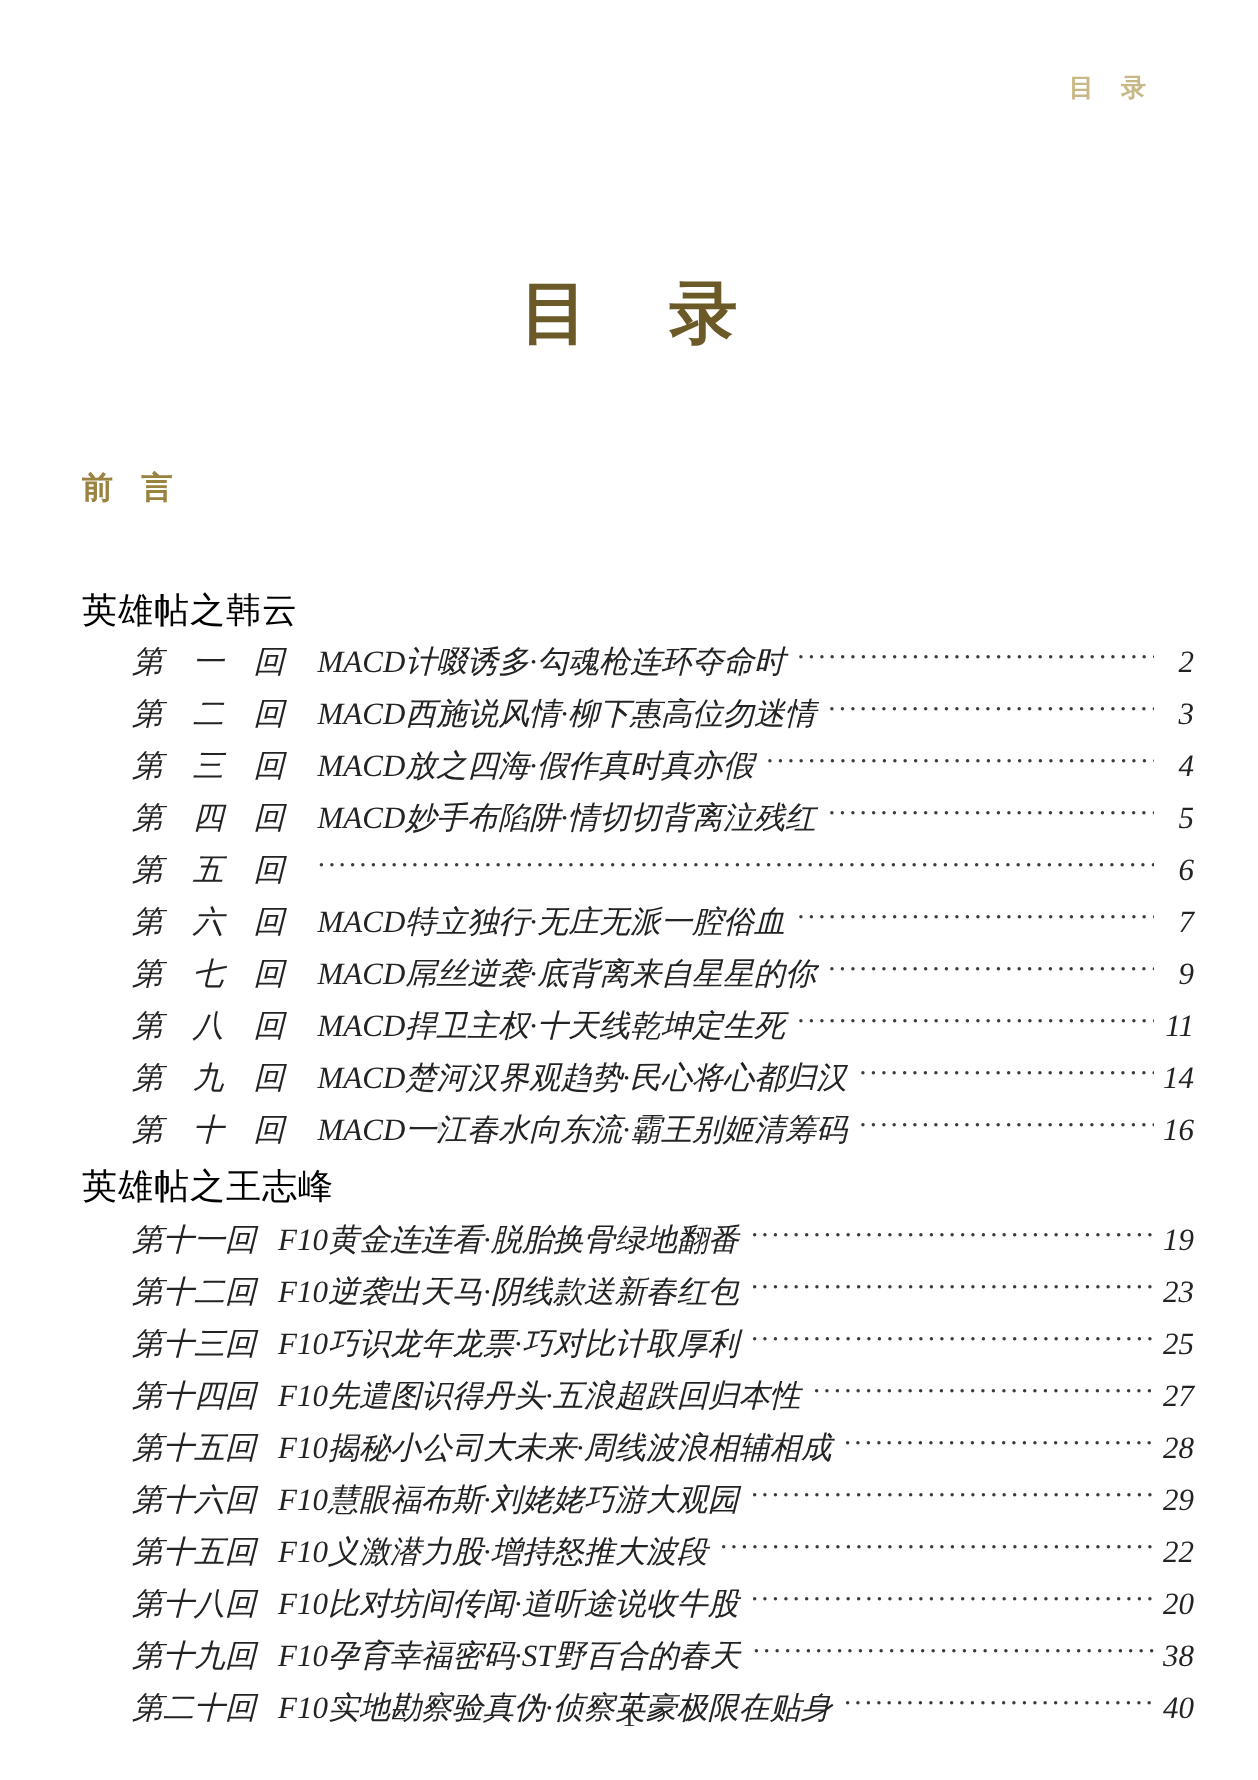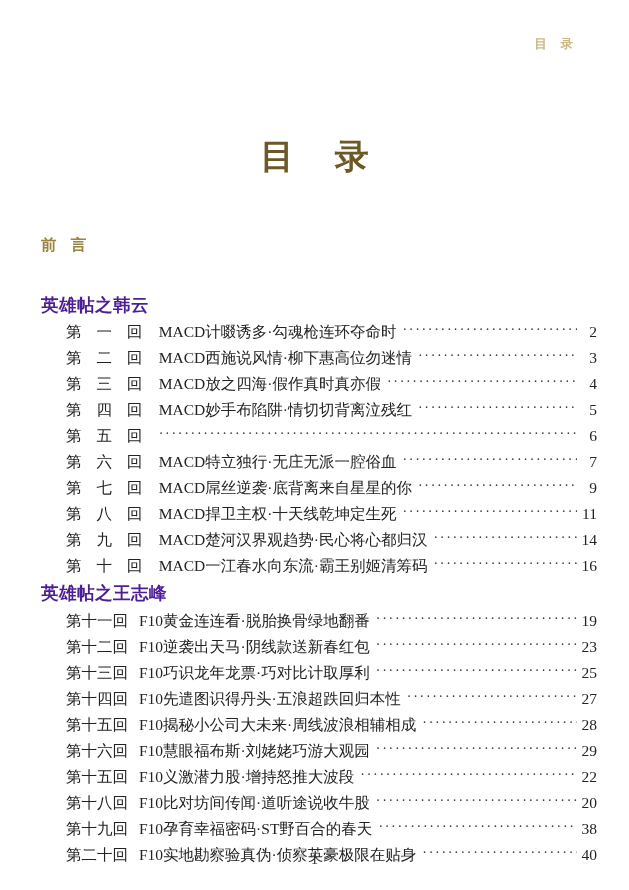--- a/index.html
+++ b/index.html
@@ -61,23 +61,23 @@
     letter-spacing: 5px;
     color: #9a8340;
     white-space: pre;
     line-height: 1.1;
     margin: 0 0 0 1px;
   }
 
   .section-title {
     font-family: "Liberation Sans", "DejaVu Sans", sans-serif;
     font-size: 17.5px;
-    font-weight: 700;
+    font-weight: 400;
     letter-spacing: 0.5px;
-    color: #4c1d95;
+    color: #000000;
     white-space: pre;
     line-height: 1.1;
     margin: 0 0 0 1px;
   }
 
   .section-block + .section-block { margin-top: 0; }
   .section-1 { margin-top: 43px; }
   .section-2 { margin-top: 46px; }
 
   .entries { margin-top: 9px; }
@@ -86,20 +86,21 @@
   .entry {
     display: flex;
     align-items: baseline;
     width: 100%;
     font-size: 15.5px;
     line-height: 1;
     height: 26px;
     padding-left: 26px;
     box-sizing: border-box;
     color: #232323;
+    font-style: italic;
   }
   .entry .chap {
     flex: 0 0 auto;
     white-space: pre;
     letter-spacing: 0;
     padding-right: 11px;
   }
   .entry .chap.spaced { letter-spacing: 5.5px; }
   .entry .title {
     flex: 0 0 auto;

